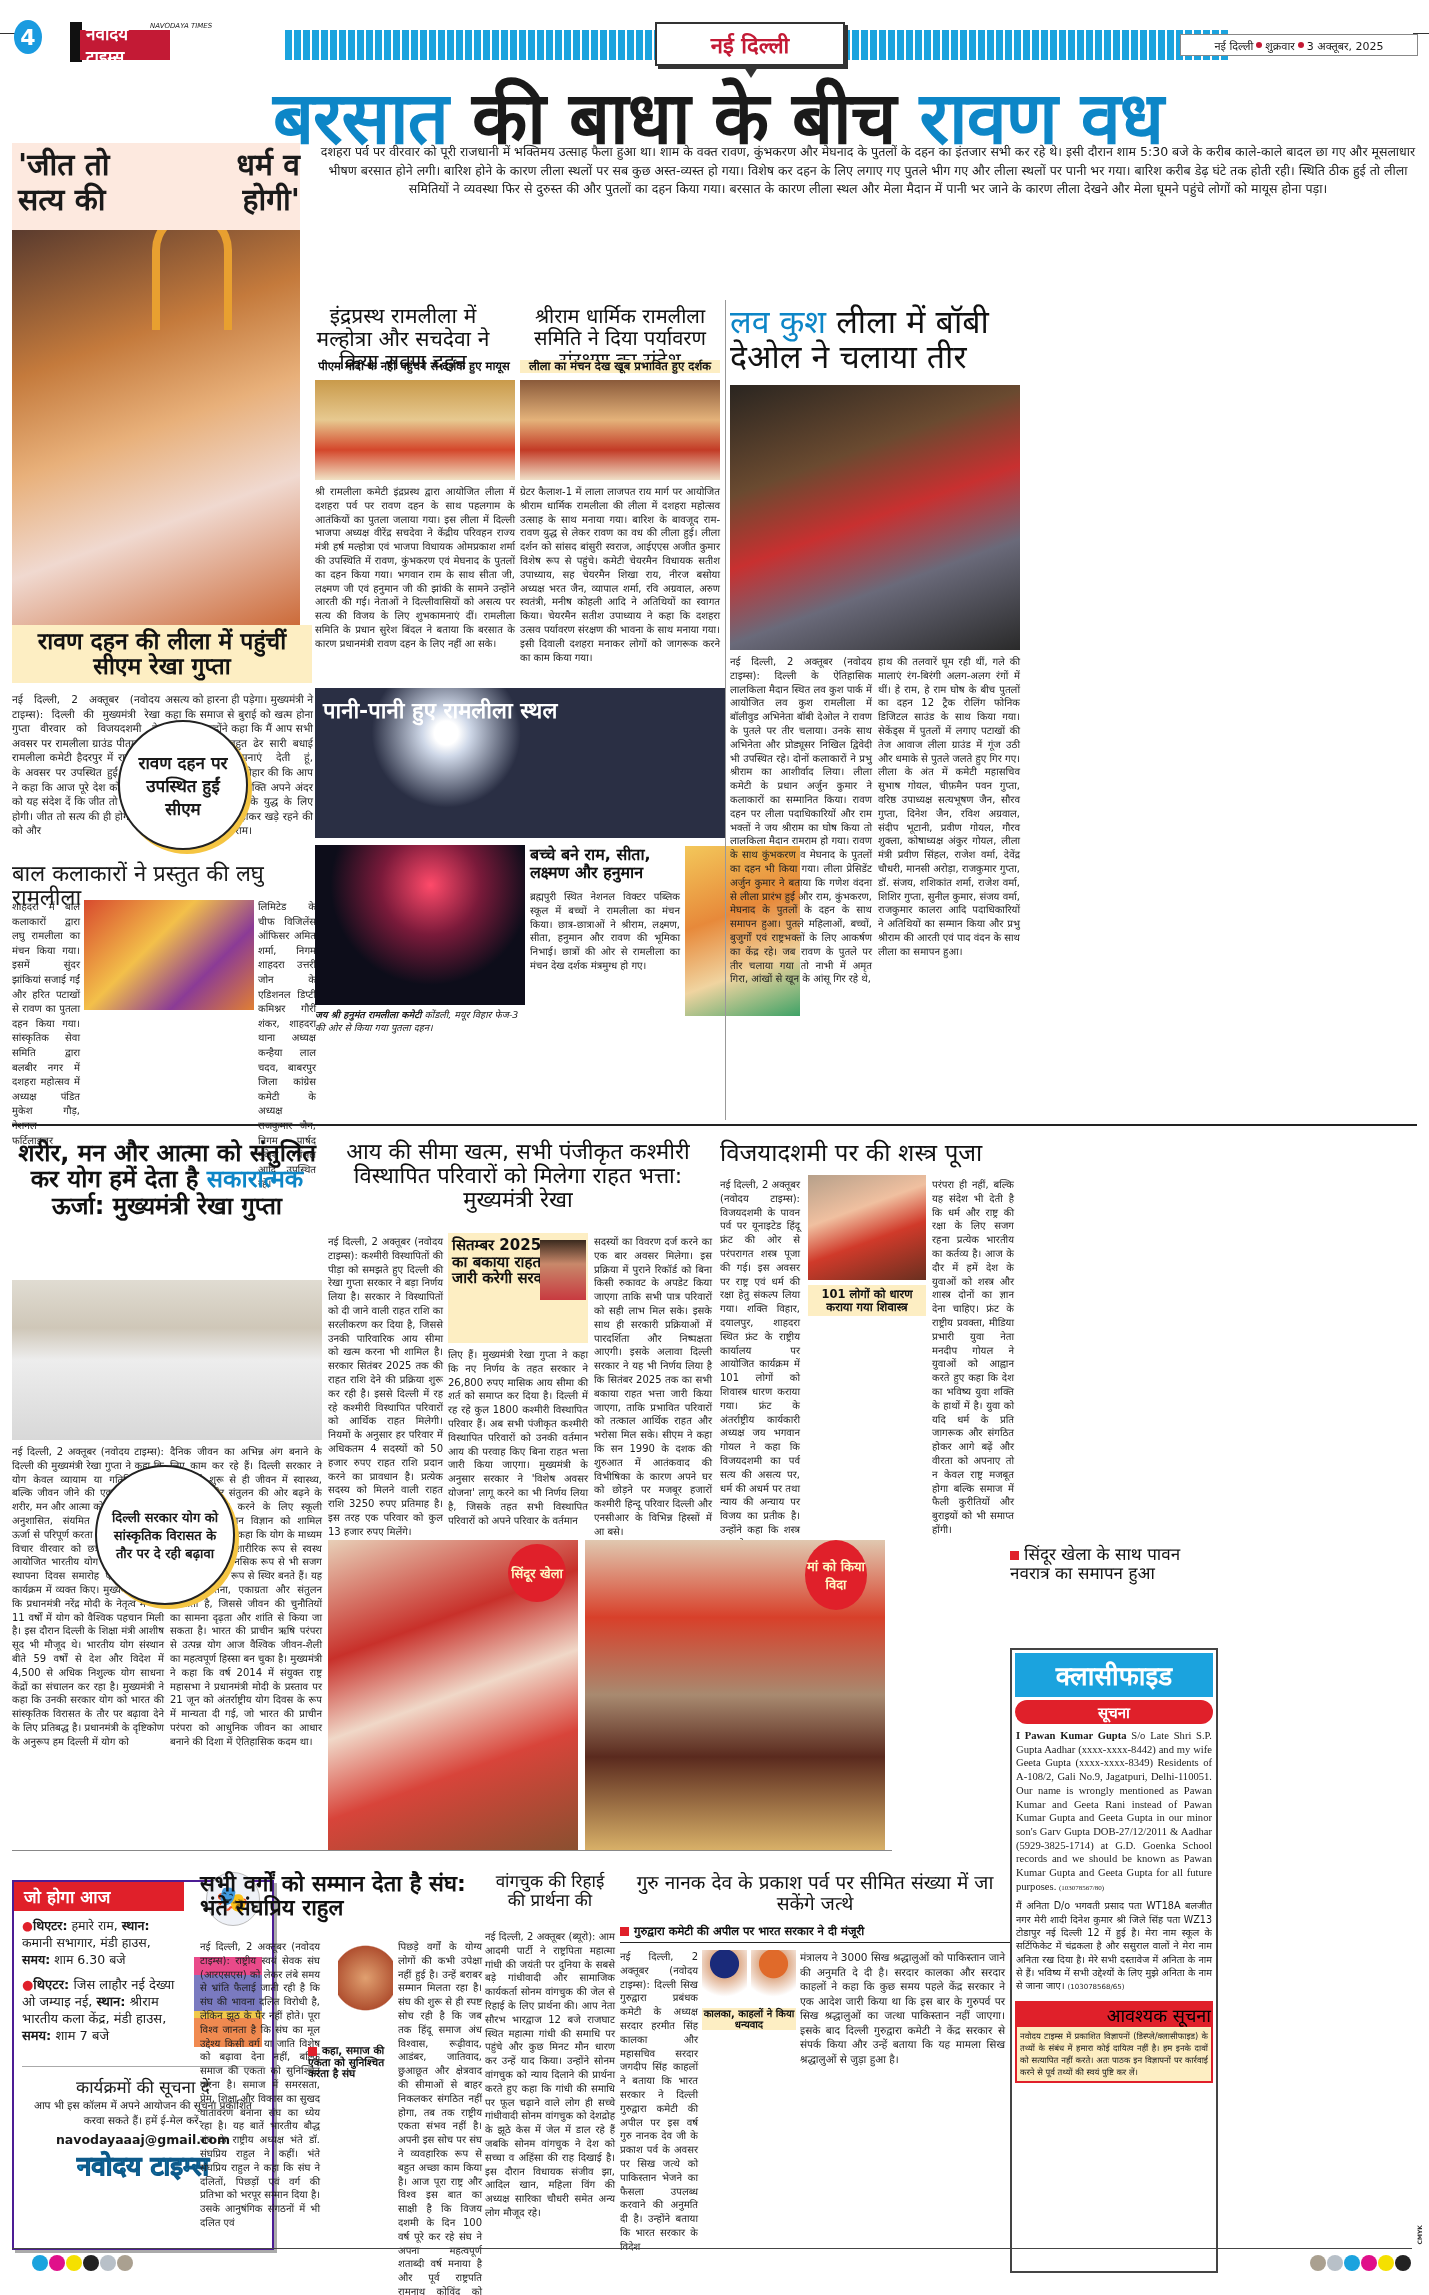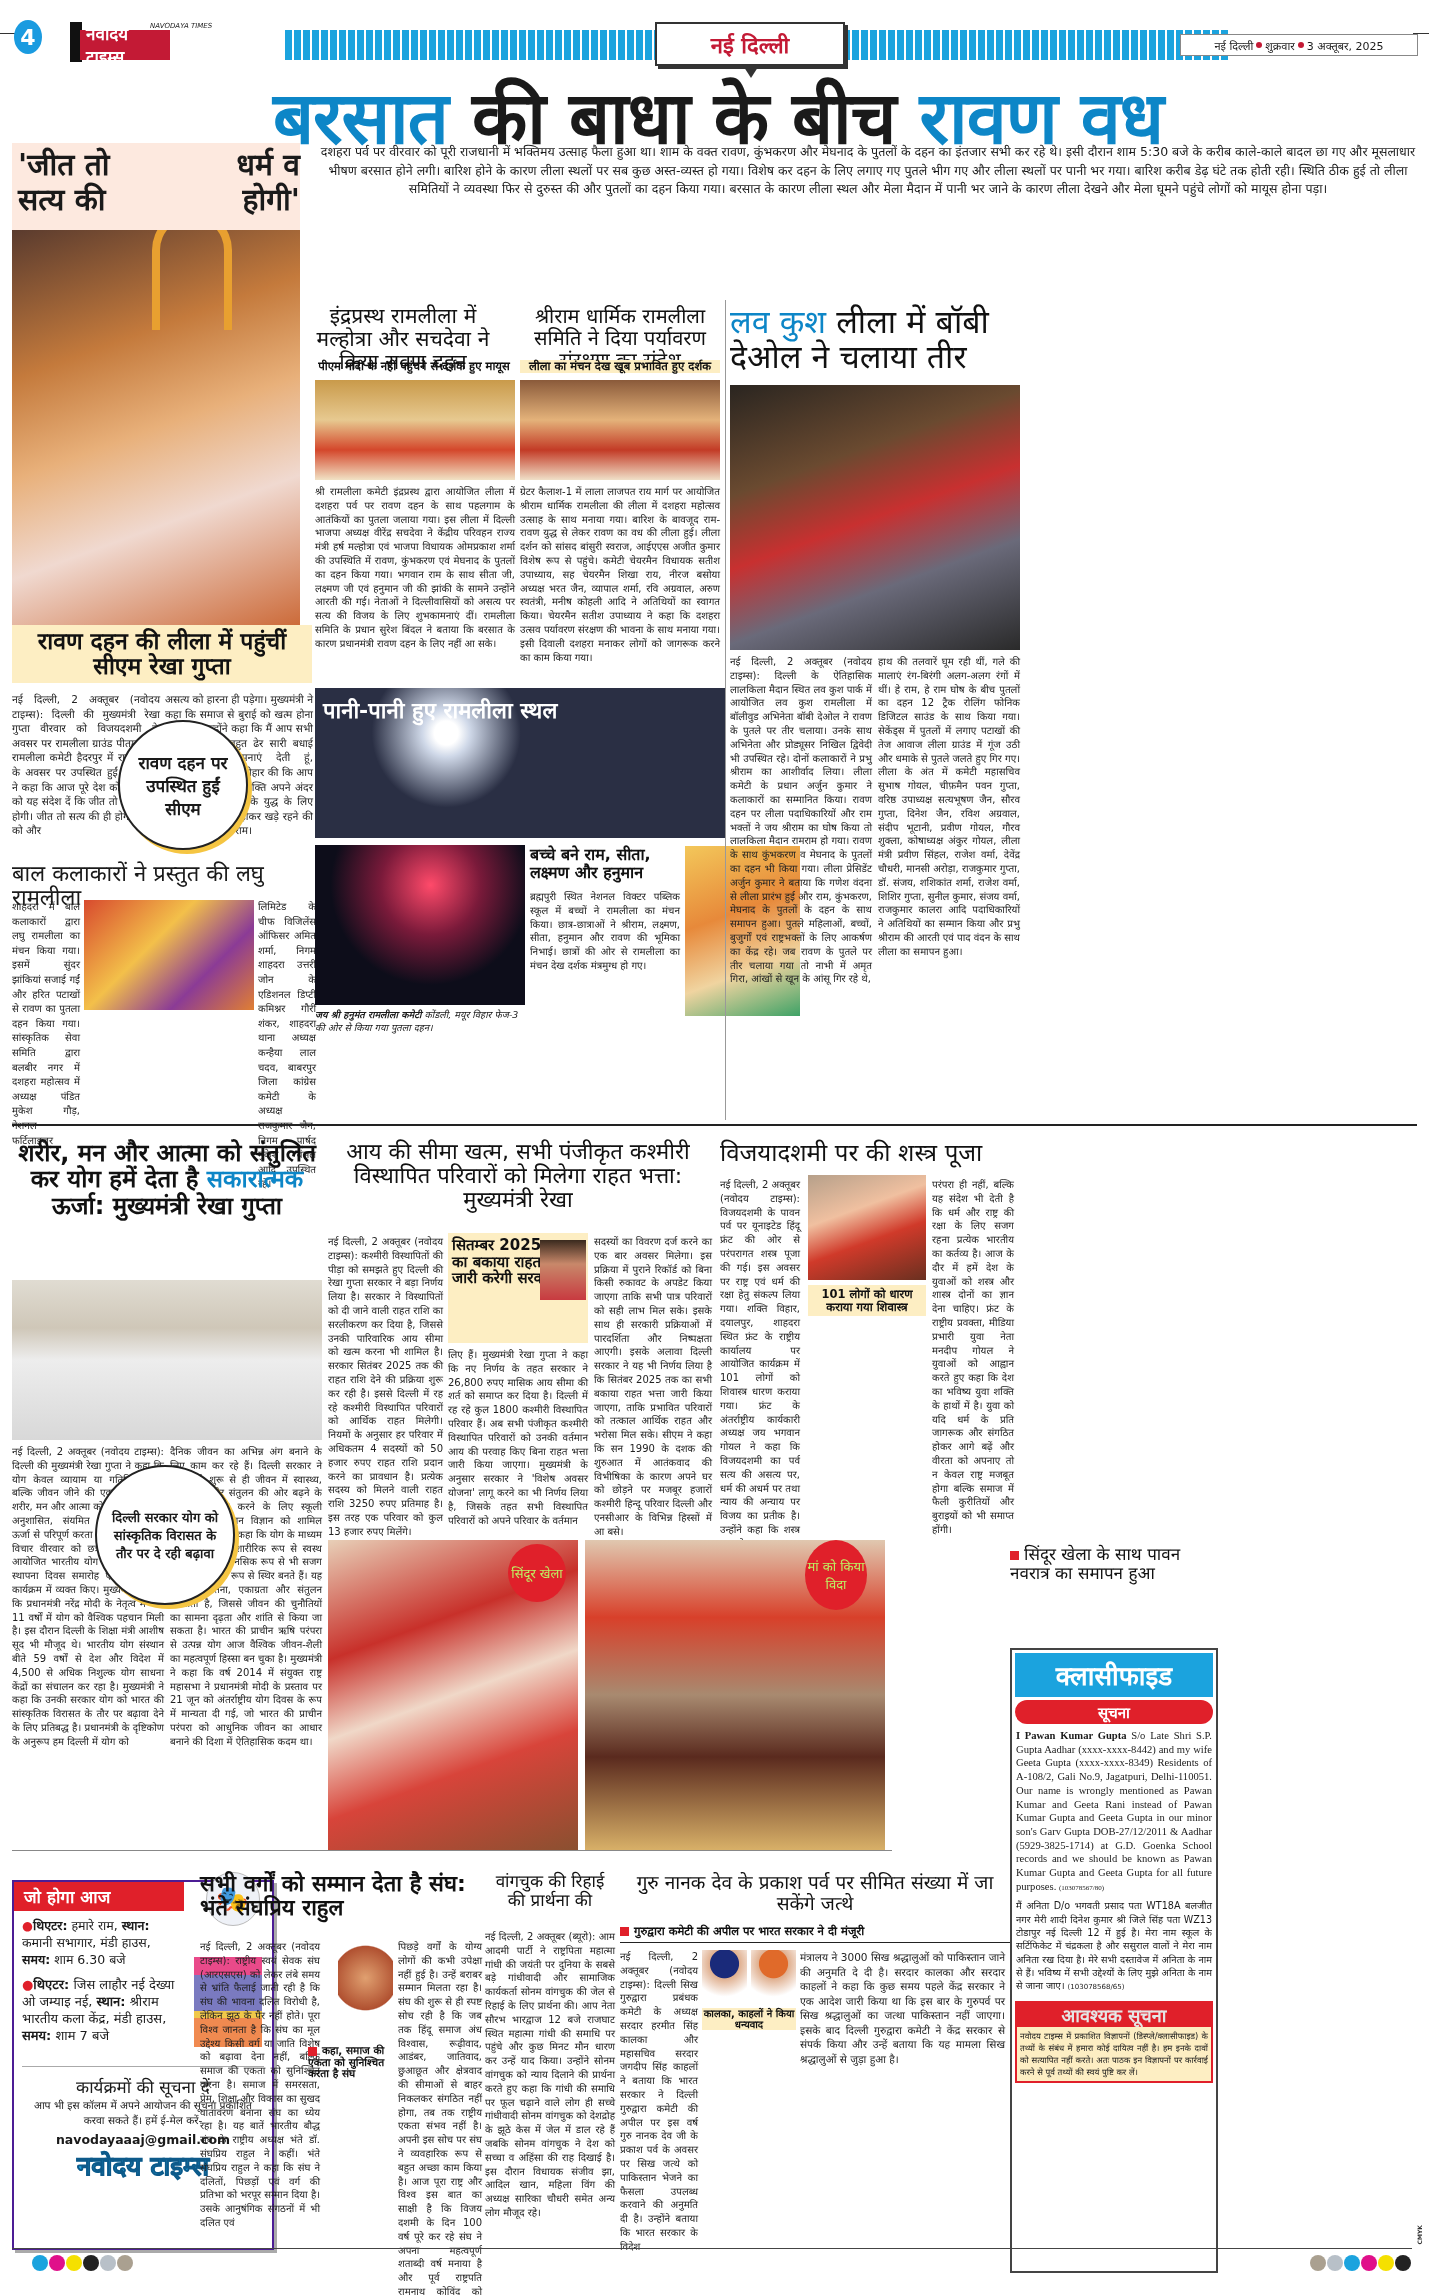--- a/index.html
+++ b/index.html
@@ -18,21 +18,21 @@
 .city{left:655px;top:22px;width:190px;height:44px;background:#fff;border:2px solid #333;box-shadow:3px 3px 0 #333;color:#c31a35;font-weight:bold;font-size:22px;display:flex;align-items:center;justify-content:center}
 .dateline{left:1180px;top:34px;width:238px;height:22px;background:#fff;border:1px solid #888;font-size:11px;display:flex;align-items:center;justify-content:center}
 .dot{display:inline-block;width:6px;height:6px;border-radius:50%;background:#c31a35;margin:0 3px}
 .main-hl{left:28px;top:82px;width:1380px;text-align:center;font-size:72px;font-weight:bold;letter-spacing:-1px;line-height:1}
 .blue{color:#0d86c7}
 .lede{left:318px;top:143px;width:1100px;font-size:12.5px;line-height:18.5px;text-align:center}
 .quote-box{left:12px;top:143px;width:288px;height:500px;background:#fde9df}
 .quote{left:12px;top:150px;width:288px;font-size:30px;font-weight:bold;line-height:1.15}
 .banner-yellow{background:#fdeec3}
 .circle{border-radius:50%;background:#fff;border:2px solid #222;box-shadow:4px 4px 0 #f5c542;display:flex;align-items:center;justify-content:center;text-align:center;font-weight:bold}
-.red-circle{border-radius:50%;background:#e0202a;color:#bef264;font-weight:normal;display:flex;align-items:center;justify-content:center;text-align:center}
+.red-circle{border-radius:50%;background:#e0202a;color:#fef9c3;font-weight:bold;display:flex;align-items:center;justify-content:center;text-align:center}
 .redsq{display:inline-block;width:9px;height:9px;background:#e0202a;margin-right:5px;vertical-align:middle}
 .class-hd{background:#1ba3de;color:#fff;font-weight:bold;font-size:26px;text-align:center}
 .pill{background:#e0202a;color:#fff;font-weight:bold;border-radius:16px;text-align:center;font-size:15px}
 .serif{font-family:"Liberation Serif","DejaVu Serif",serif}
 .cmyk span{display:inline-block;width:16px;height:16px;border-radius:50%;margin-right:1px}
 </style>
 </head>
 <body>
 
 <div class="crop" style="left:0;top:33px"></div>
@@ -156,21 +156,21 @@
   <div class="serif" style="padding:2px 4px;font-size:10.6px;line-height:13.7px;text-align:justify">
     <b>I Pawan Kumar Gupta</b>
     <span>S/o Late Shri S.P. Gupta Aadhar (xxxx-xxxx-8442) and my wife Geeta Gupta (xxxx-xxxx-8349) Residents of A-108/2, Gali No.9, Jagatpuri, Delhi-110051. Our name is wrongly mentioned as Pawan Kumar and Geeta Rani instead of Pawan Kumar Gupta and Geeta Gupta in our minor son's Garv Gupta DOB-27/12/2011 &amp; Aadhar (5929-3825-1714) at G.D. Goenka School records and we should be known as Pawan Kumar Gupta and Geeta Gupta for all future purposes.</span>
     <span style="font-size:7px">(103078567/80)</span>
   </div>
   <div style="padding:2px 4px;font-size:9.6px;line-height:13.3px;text-align:justify">
     <span>मैं अनिता D/o भगवती प्रसाद पता WT18A बलजीत नगर मेरी शादी दिनेश कुमार श्री जिले सिंह पता WZ13 टोडापुर नई दिल्ली 12 में हुई है। मेरा नाम स्कूल के सर्टिफिकेट में चंद्रकला है और ससुराल वालों ने मेरा नाम अनिता रख दिया है। मेरे सभी दस्तावेज में अनिता के नाम से हैं। भविष्य में सभी उद्देश्यों के लिए मुझे अनिता के नाम से जाना जाए।</span>
     <span style="font-size:7px">(103078568/65)</span>
   </div>
   <div style="margin:4px 3px;border:2px solid #e0202a;background:#fdeec3">
-    <div style="background:#e0202a;color:#e5e5e5;font-weight:bold;font-size:18px;text-align:center">आवश्यक सूचना</div>
+    <div style="background:#e0202a;color:#000000;font-weight:normal;font-size:18px;text-align:right">आवश्यक सूचना</div>
     <div style="font-size:8.4px;line-height:12px;padding:3px;text-align:justify">नवोदय टाइम्स में प्रकाशित विज्ञापनों (डिस्प्ले/क्लासीफाइड) के तथ्यों के संबंध में हमारा कोई दायित्व नहीं है। हम इनके दावों को सत्यापित नहीं करते। अतः पाठक इन विज्ञापनों पर कार्रवाई करने से पूर्व तथ्यों की स्वयं पुष्टि कर लें।</div>
   </div>
 </div>
 
 <div class="rule" style="left:12px;top:1850px;width:880px;height:1px;background:#888"></div>
 
 <div class="abs" style="left:12px;top:1880px;width:262px;height:370px;border:2px solid #4c1d95;box-shadow:3px 3px 0 #aaa;background:#fff">
   <div style="background:#e0202a;color:#fff;font-weight:bold;font-size:17px;padding:3px 10px;width:170px">जो होगा आज</div>
   <div class="abs" style="left:192px;top:-10px;width:54px;height:54px;border-radius:50%;background:#eef1f7;border:1px solid #bbb;display:flex;align-items:center;justify-content:center;font-size:26px">🎭</div>
   <div style="padding:6px 8px;font-size:12.5px;line-height:17px;width:175px">

